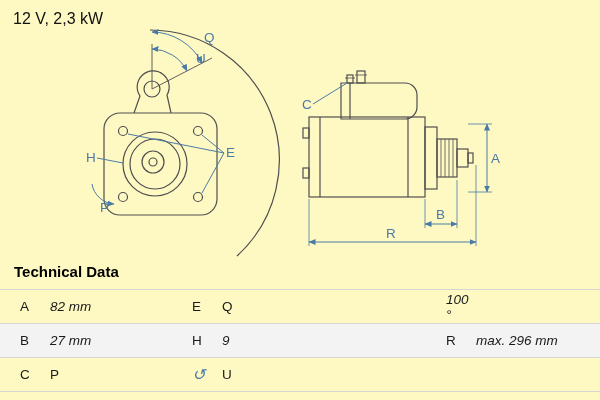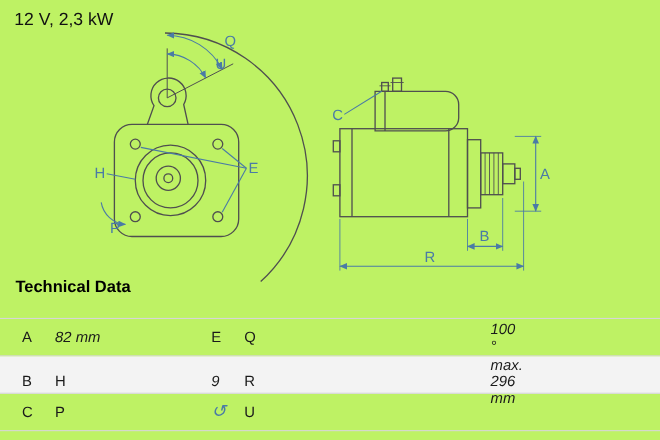--- a/index.html
+++ b/index.html
@@ -1,21 +1,21 @@
 <!DOCTYPE html>
 <html><head>
 <meta charset="utf-8">
 <style>
   html,body{margin:0;padding:0;background:#fff;}
-  .sheet{position:relative;width:600px;height:400px;background:#bef264;overflow:hidden;
+  .sheet{position:relative;width:600px;height:400px;background:#fef9c3;overflow:hidden;
          font-family:"Liberation Sans",sans-serif;color:#1a1a1a;}
   .rating{position:absolute;top:10px;left:13px;font-size:16px;color:#111;}
   .diagram-svg{position:absolute;top:0;left:0;}
   .diagram-svg text{font-family:"Liberation Sans",sans-serif;font-size:13.5px;fill:#4a7ba6;stroke:none;}
-  .ttitle{position:absolute;top:252px;left:14px;font-size:15px;font-weight:bold;color:#000;}
+  .ttitle{position:absolute;top:263px;left:14px;font-size:15px;font-weight:bold;color:#000;}
   .tdata{position:absolute;top:289px;left:0;width:600px;border-top:1px solid #d6d6d6;}
   .trow{display:grid;grid-template-columns:30px 142px 30px 224px 30px 1fr;
         align-items:center;height:33px;padding:0 8px 0 20px;border-bottom:1px solid #d6d6d6;
         font-size:13.5px;}
   .trow:nth-child(even){background:#f3f3f3;}
   .k{color:#1a1a1a;}
   .v{color:#1a1a1a;font-style:italic;}
   .icon{color:#4a7ba6;font-size:16px;line-height:1;}
 </style>
 </head>
@@ -112,20 +112,21 @@
   <div class="tdata">
     <div class="trow">
       <span class="k">A</span>
       <span class="v">82 mm</span>
       <span class="k">E</span>
       <span class="k">Q</span>
       <span class="v">100 °</span>
     </div>
     <div class="trow">
       <span class="k">B</span>
+      <span class="v">27 mm</span>
       <span class="k">H</span>
       <span class="v">9</span>
       <span class="k">R</span>
       <span class="v">max. 296 mm</span>
     </div>
     <div class="trow">
       <span class="k">C</span>
       <span class="k">P</span>
       <span class="v icon">↺</span>
       <span class="k">U</span>

